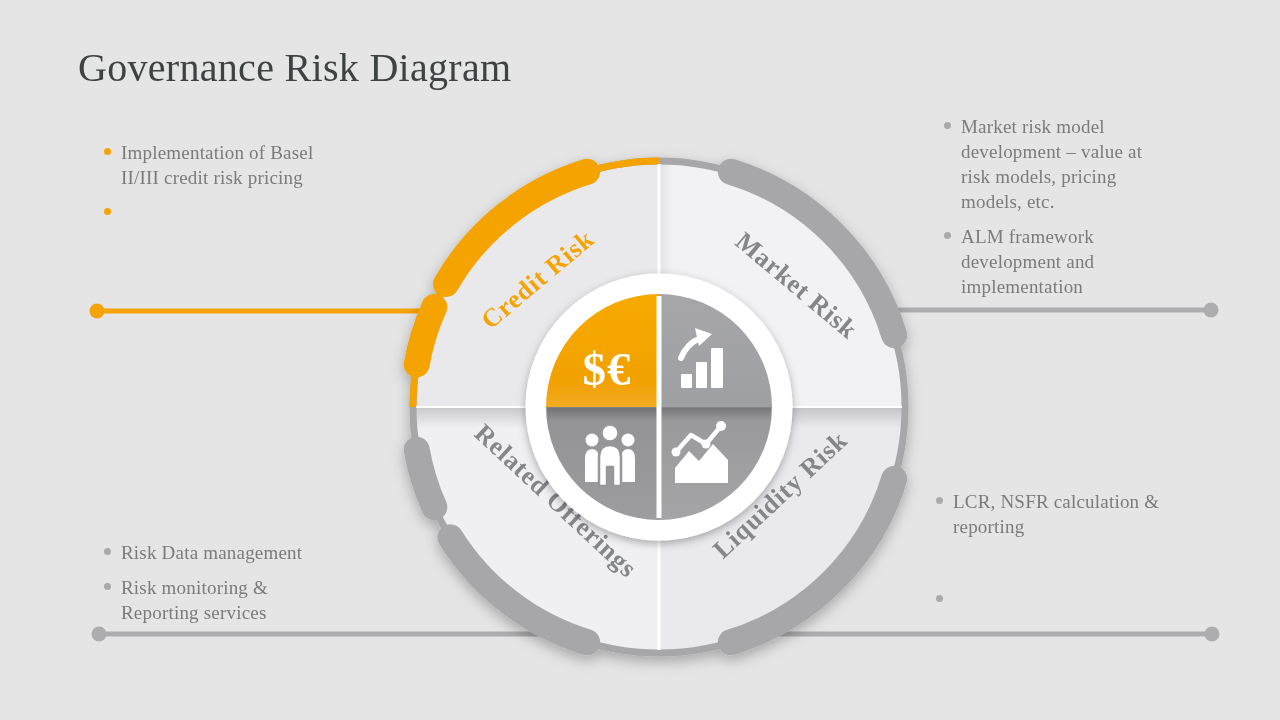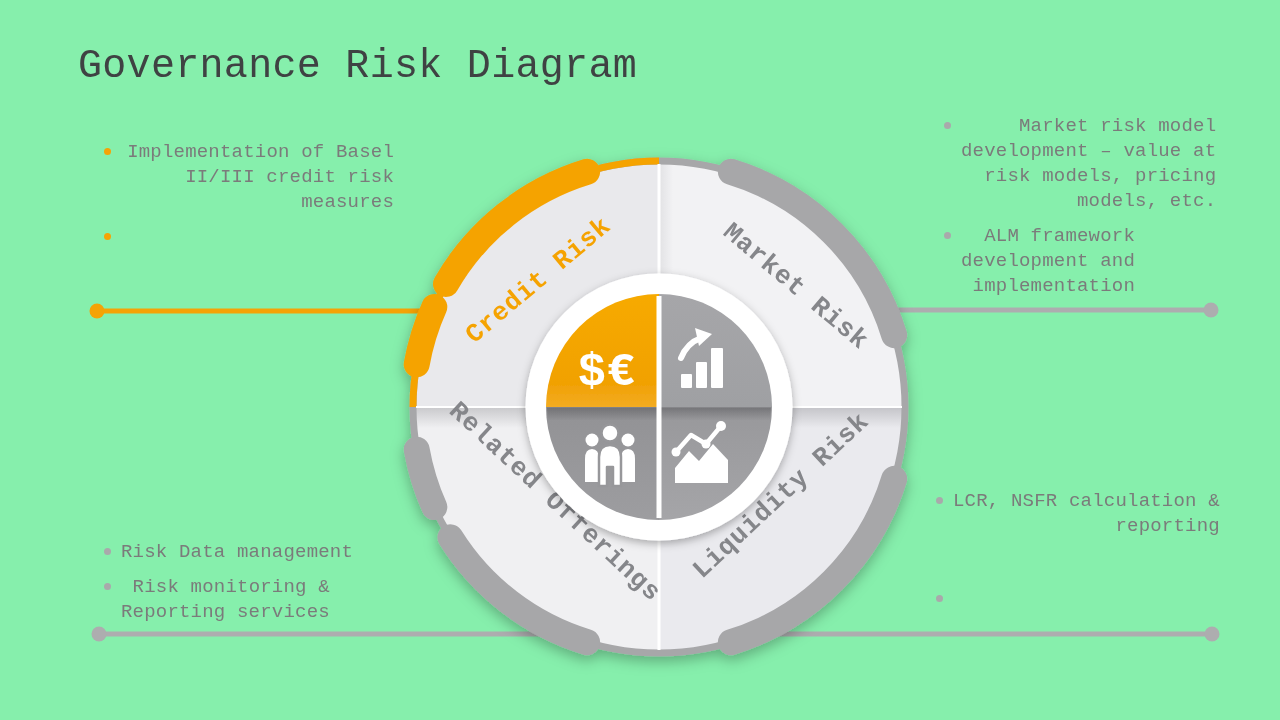--- a/index.html
+++ b/index.html
@@ -1,19 +1,18 @@
 <!DOCTYPE html>
 <html style="--accent: #F5A306; --arc-gray: #A7A7A9; --line-gray: #ADADAF; --bullet-gray: #A9A9AB; --text-gray: #7B7B7B; --title-gray: #3F4243; --label-gray: #85868A;"><head>
 <meta charset="utf-8">
 <style>
   html,body{margin:0;padding:0;background:#fff;}
   .slide{
-    position:relative;width:1280px;height:720px;overflow:hidden;background:#86efac;
-    font-family:Liberation Mono, monospace;
-    text-align:right;
+    position:relative;width:1280px;height:720px;overflow:hidden;background:#e5e5e5;
+    font-family:Liberation Serif, serif;
   }
   .title{
     position:absolute;left:78px;top:44px;margin:0;
     font-size:40px;font-weight:400;letter-spacing:.3px;color:var(--title-gray,#3F4243);
   }
   .callout{position:absolute;display:flex;flex-direction:column;gap:10px;}
   .callout .item{display:flex;align-items:flex-start;}
   .callout .bullet{
     width:7px;height:7px;border-radius:50%;flex:0 0 7px;margin:8px 10px 0 0;
     background:var(--bullet-gray,#A9A9AB);
@@ -35,21 +34,21 @@
 <body>
 
 <div class="slide">
 
   <h1 class="title">Governance Risk Diagram</h1>
 
   <div class="callout accent co-credit">
     <div class="item">
       <span class="bullet"></span>
       <span class="txt">Implementation of Basel
-II/III credit risk measures</span>
+II/III credit risk pricing</span>
     </div>
     <div class="item">
       <span class="bullet"></span>
     </div>
   </div>
 
   <div class="callout co-market">
     <div class="item">
       <span class="bullet"></span>
       <span class="txt">Market risk model

